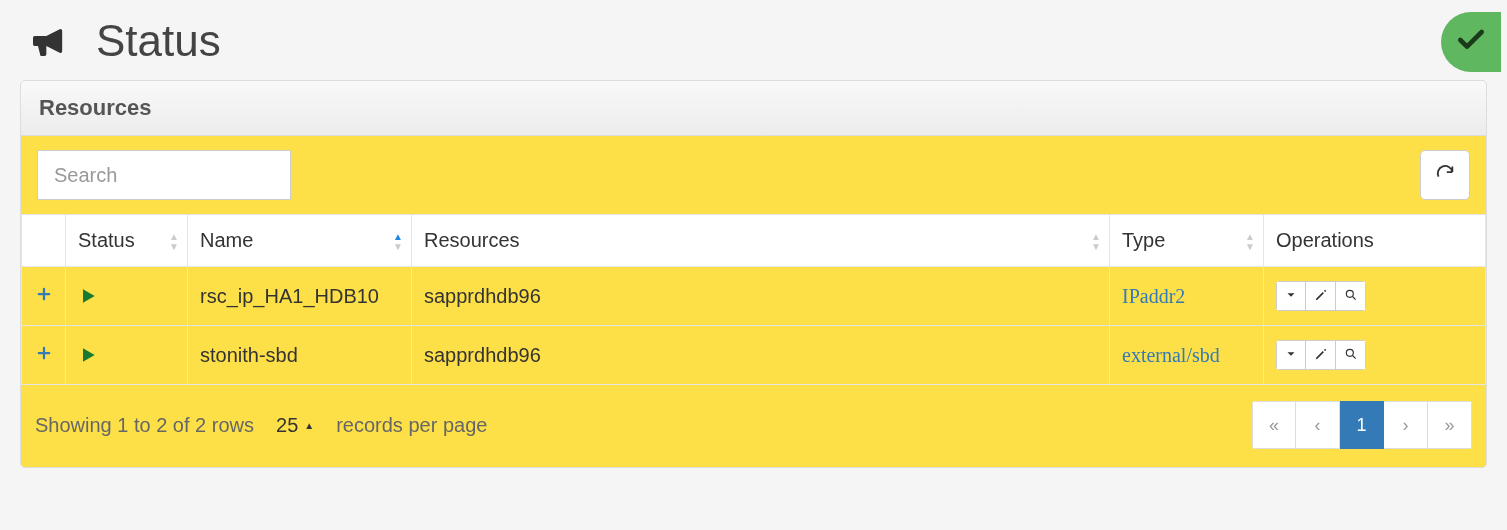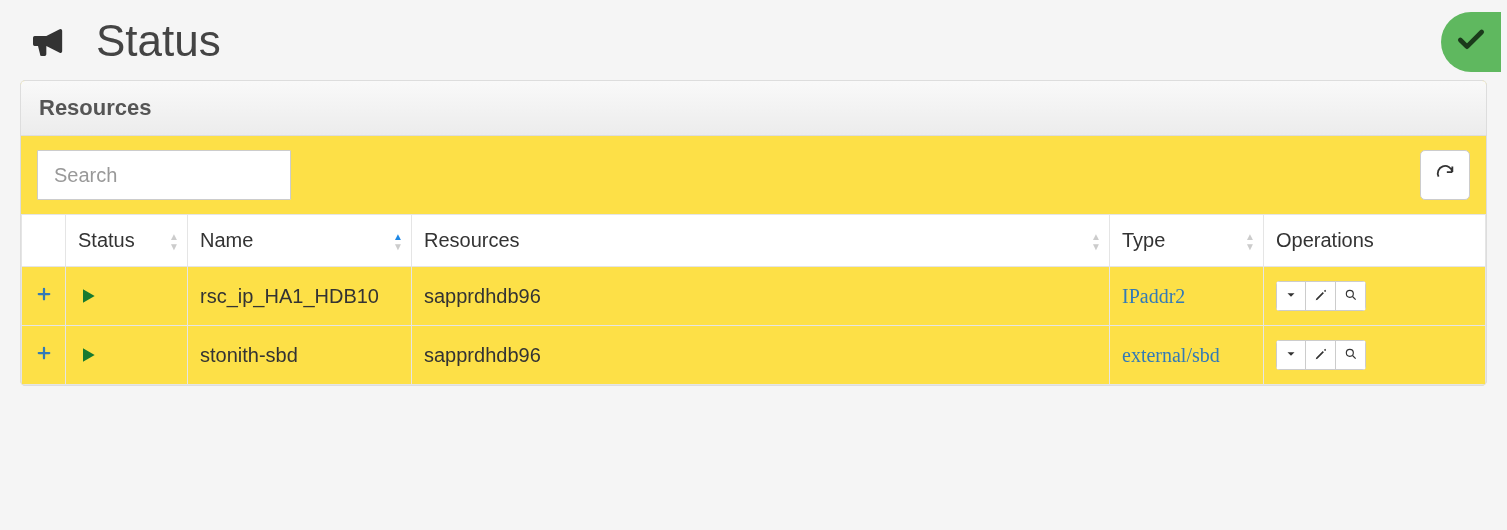--- a/index.html
+++ b/index.html
@@ -331,15 +331,32 @@
                       <circle cx="10" cy="10" r="6" fill="none" stroke="#333" stroke-width="2"></circle>
                       <path d="M15 15l5 5" stroke="#333" stroke-width="2"></path>
                     </svg></span>
                 </button>
             </div>
           </td>
         </tr>
       </tbody>
     </table>
 
+    <div class="table-footer">
+      <div class="footer-left">
+        <span>Showing 1 to 2 of 2 rows</span>
+        <span class="page-size">
+          <span>25</span>
+          <span class="tri">▲</span>
+        </span>
+        <span>records per page</span>
+      </div>
+      <div class="pagination">
+        <button>«</button>
+        <button>‹</button>
+        <button class="active">1</button>
+        <button>›</button>
+        <button>»</button>
+      </div>
+    </div>
 
   </div>
 </div>
 
 </body></html>

